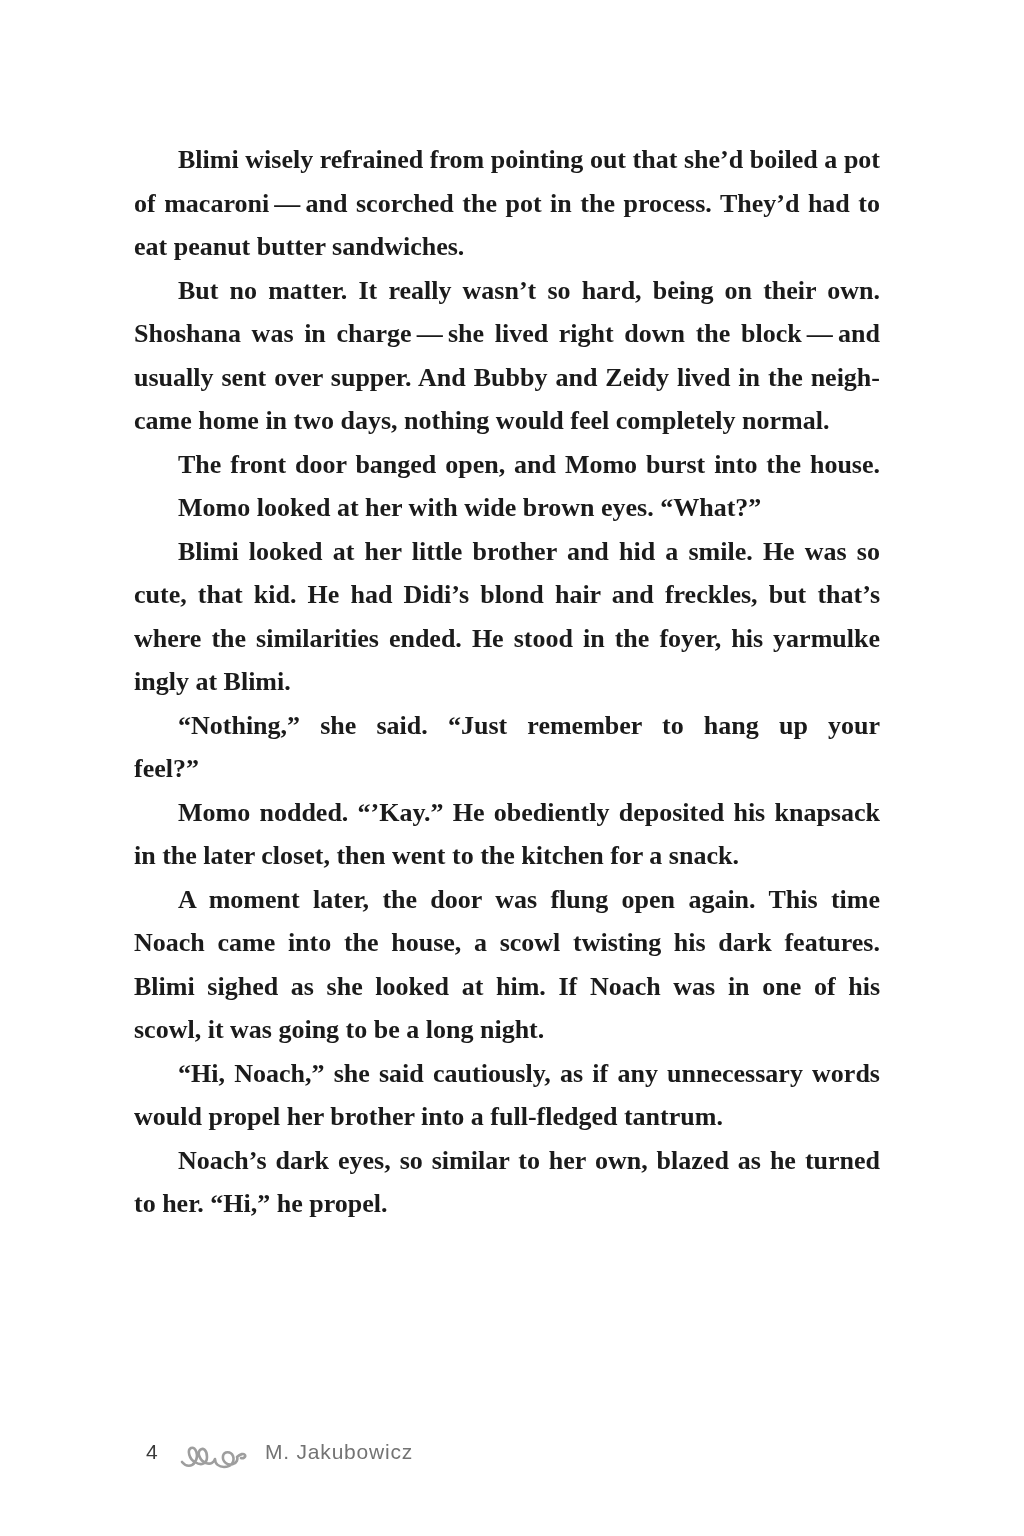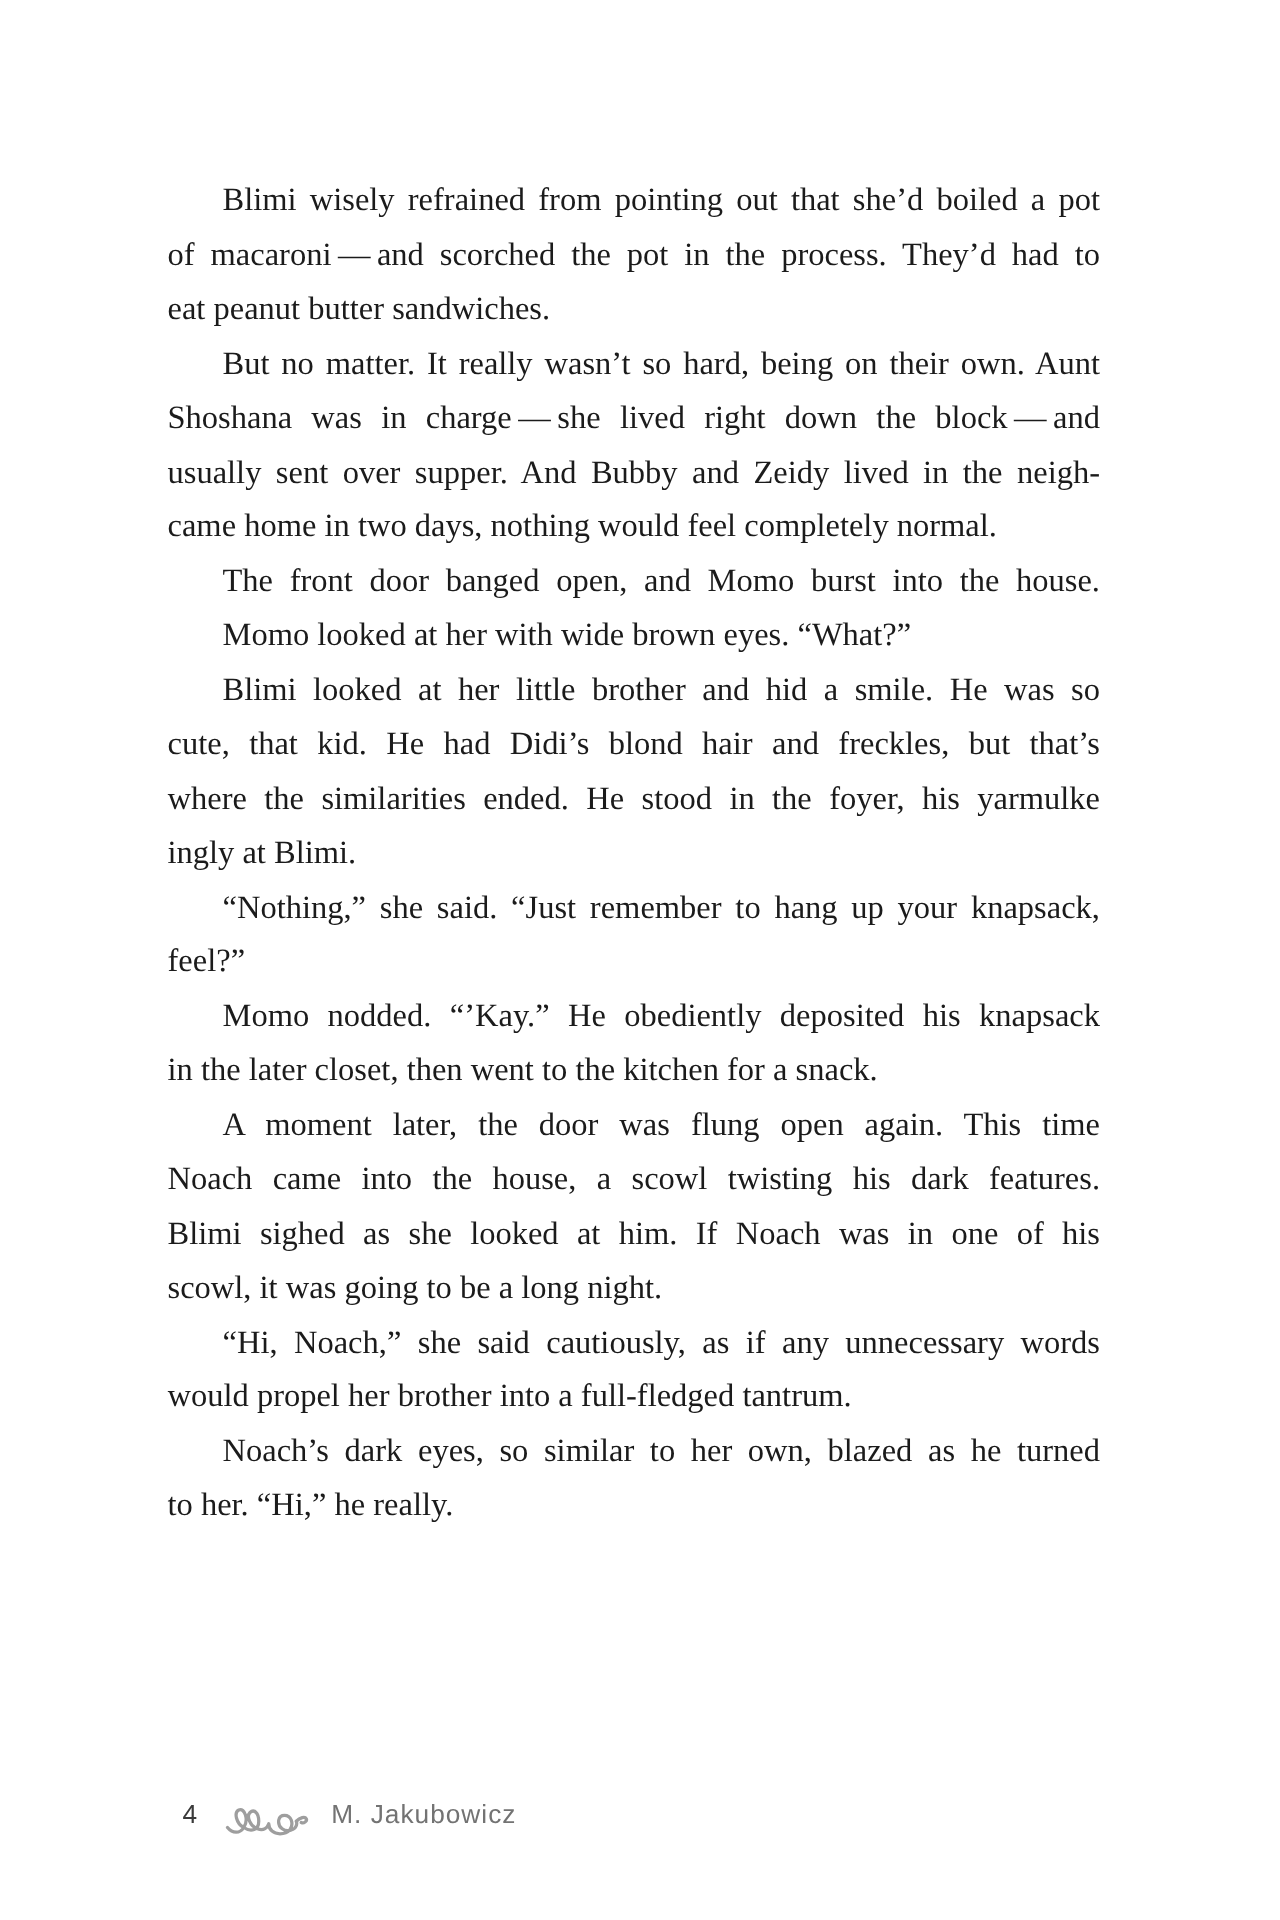--- a/index.html
+++ b/index.html
@@ -11,20 +11,21 @@
     overflow: hidden;
   }
   .page { position: absolute; inset: 0; }
 
   .text-block {
     position: absolute;
     left: 134px; top: 138px;
     width: 746px;
     color: #1b1b1b;
     font-size: 26px;
+    font-weight: bold;
   }
   .line {
     line-height: 43.5px;
     height: 43.5px;
     overflow: hidden;
     text-align: justify;
     text-align-last: justify;
   }
   .line.first { text-indent: 44px; }
   .line.last  { text-align-last: left; }
@@ -72,21 +73,21 @@
       <div class="line last">feel?”</div>
       <div class="line first">Momo nodded. “’Kay.” He obediently deposited his knapsack</div>
       <div class="line last">in the later closet, then went to the kitchen for a snack.</div>
       <div class="line first">A moment later, the door was flung open again. This time</div>
       <div class="line">Noach came into the house, a scowl twisting his dark features.</div>
       <div class="line">Blimi sighed as she looked at him. If Noach was in one of his</div>
       <div class="line last">scowl, it was going to be a long night.</div>
       <div class="line first">“Hi, Noach,” she said cautiously, as if any unnecessary words</div>
       <div class="line last">would propel her brother into a full-fledged tantrum.</div>
       <div class="line first">Noach’s dark eyes, so similar to her own, blazed as he turned</div>
-      <div class="line last">to her. “Hi,” he really.</div>
+      <div class="line last">to her. “Hi,” he propel.</div>
     </main>
 
   <footer class="footer">
     <span class="pagenum">4</span>
     <svg class="squiggle" width="72" height="34" viewBox="0 0 72 34" fill="none" stroke="#9e9e9e" stroke-width="2.6" stroke-linecap="round" stroke-linejoin="round">
       <path d="M2 23 C6 28 12 28 15 23
                C19 17 16 7 11 9 C7 11 9 20 15 23
                C21 27 27 25 27 18 C27 11 23 8 20 11 C17 14 20 22 26 24
                C31 26 34 23 35 20
                C35 25 39 28 44 28 C51 28 55 23 53 17 C51 12 44 12 43 17

